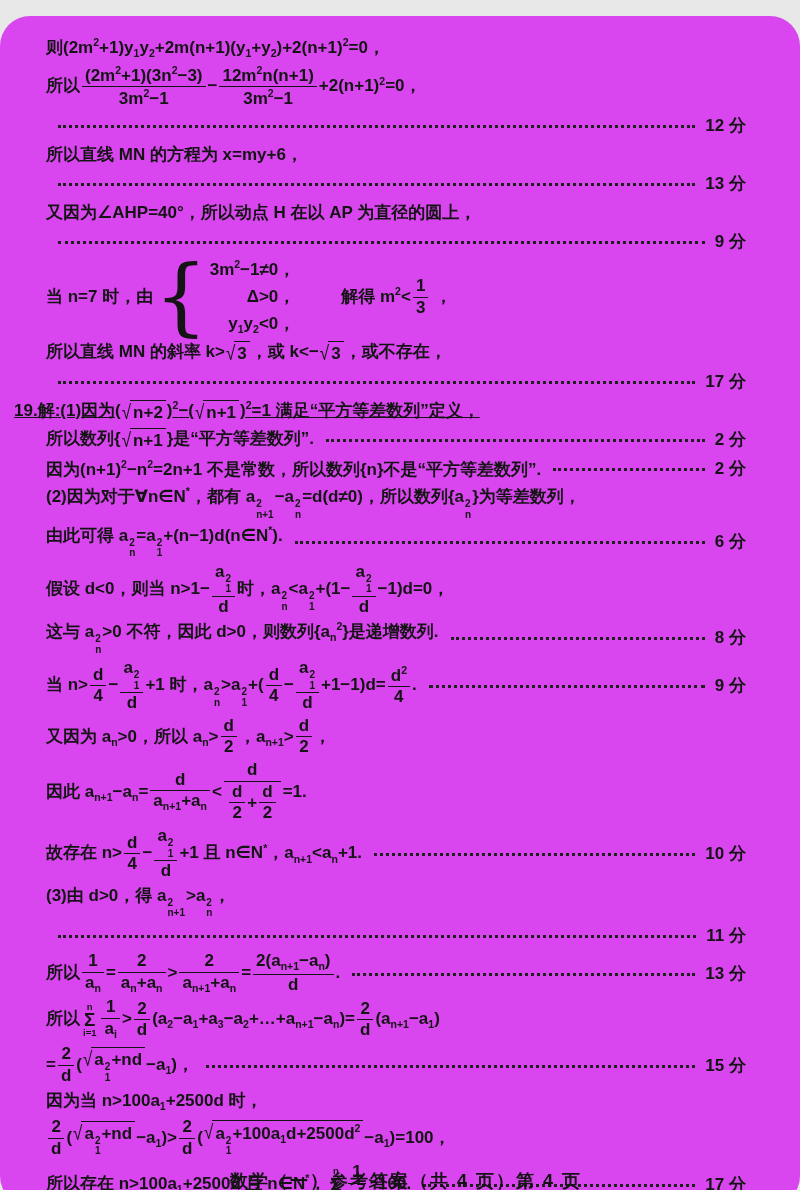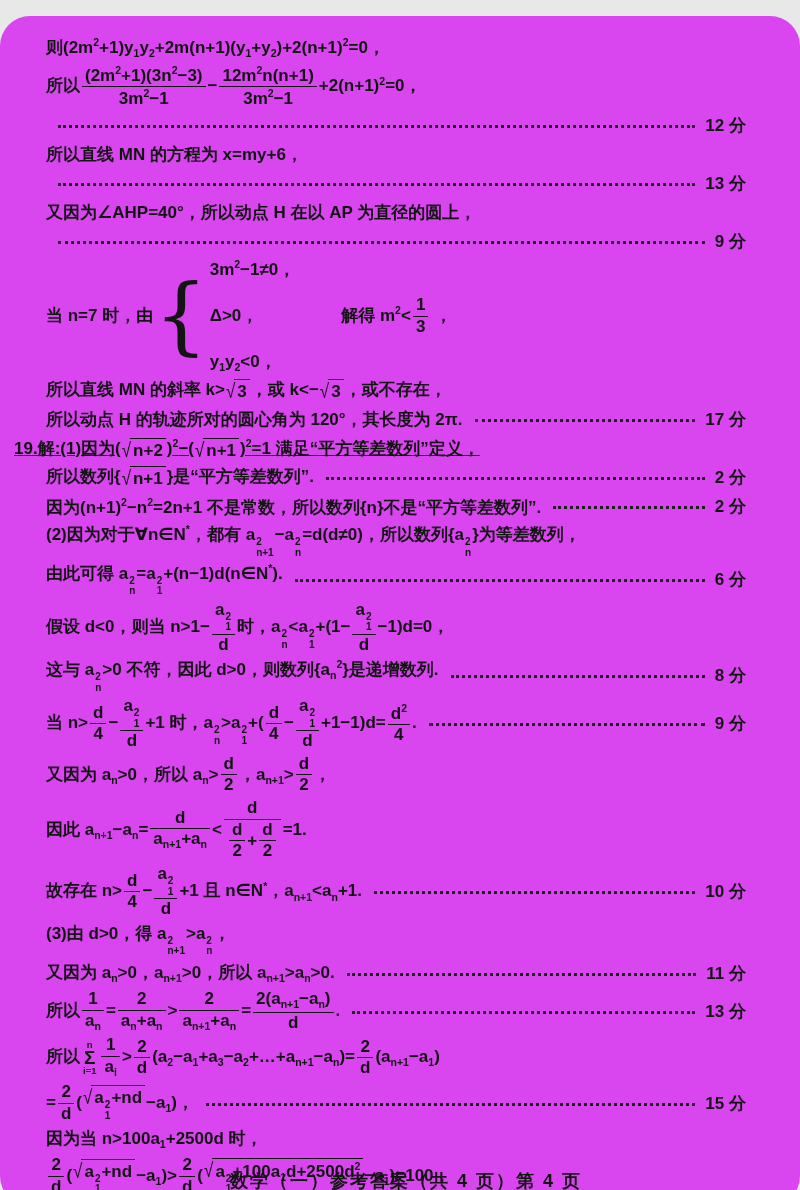--- a/index.html
+++ b/index.html
@@ -25,21 +25,21 @@
   .sqrt>.vinc{border-top:1.7px solid #141414;padding:1px 3px 0;}
   
   .ss{display:inline-flex;flex-direction:column;align-items:flex-start;font-size:10px;line-height:1.05;vertical-align:-5px;margin:0 1px;font-weight:700;}
   
   .sum{display:inline-flex;flex-direction:column;align-items:center;vertical-align:middle;line-height:1;margin:0 3px;}
   .sum .limit{font-size:9.5px;}
   .sum .sigma{font-size:19px;line-height:.9;}
   
   .cases-wrap{display:inline-flex;align-items:center;}
   .brace{font-family:"DejaVu Serif","Liberation Serif",serif;font-weight:400;font-size:84px;line-height:.8;margin:0 2px 0 1px;}
-  .crows{display:inline-flex;flex-direction:column;gap:25px;text-align:left;}
+  .crows{display:inline-flex;flex-direction:column;gap:6px;text-align:right;}
   .cpost{margin-left:46px;}
   .footer{position:absolute;left:12px;right:0;bottom:14px;text-align:center;font-size:18px;letter-spacing:2px;}
 </style>
 </head>
 <body>
 
 <div class="page">
   <div id="lines">
       <div class="line">
         <span class="math">则(2m<sup>2</sup>+1)y<sub>1</sub>y<sub>2</sub>+2m(n+1)(y<sub>1</sub>+y<sub>2</sub>)+2(n+1)<sup>2</sup>=0，</span>
@@ -89,21 +89,20 @@
       <div class="line">
         <span class="math">所以直线 MN 的斜率 k&gt;<span class="sqrt">
             <span class="rad">√</span>
             <span class="vinc">3</span>
           </span>，或 k&lt;−<span class="sqrt">
             <span class="rad">√</span>
             <span class="vinc">3</span>
           </span>，或不存在，</span>
       </div>
       <div class="line">
-        <span class="math">所以动点 H 的轨迹所对的圆心角为 120°，其长度为 2π.</span>
         <span class="leader"></span>
         <span class="score">17 分</span>
       </div>
       <div class="line outdent">
         <span class="math">19.解:(1)因为(<span class="sqrt">
             <span class="rad">√</span>
             <span class="vinc">n+2</span>
           </span>)<sup>2</sup>−(<span class="sqrt">
             <span class="rad">√</span>
             <span class="vinc">n+1</span>
@@ -247,21 +246,20 @@
       <div class="line">
         <span class="math">(3)由 d&gt;0，得 a<span class="ss">
             <span>2</span>
             <span>n+1</span>
           </span>&gt;a<span class="ss">
             <span>2</span>
             <span>n</span>
           </span>，</span>
       </div>
       <div class="line">
-        <span class="math">又因为 a<sub>n</sub>&gt;0，a<sub>n+1</sub>&gt;0，所以 a<sub>n+1</sub>&gt;a<sub>n</sub>&gt;0.</span>
         <span class="leader"></span>
         <span class="score">11 分</span>
       </div>
       <div class="line">
         <span class="math">所以<span class="frac">
             <span class="num">1</span>
             <span class="den">a<sub>n</sub></span>
           </span>=<span class="frac">
             <span class="num">2</span>
             <span class="den">a<sub>n</sub>+a<sub>n</sub></span>

